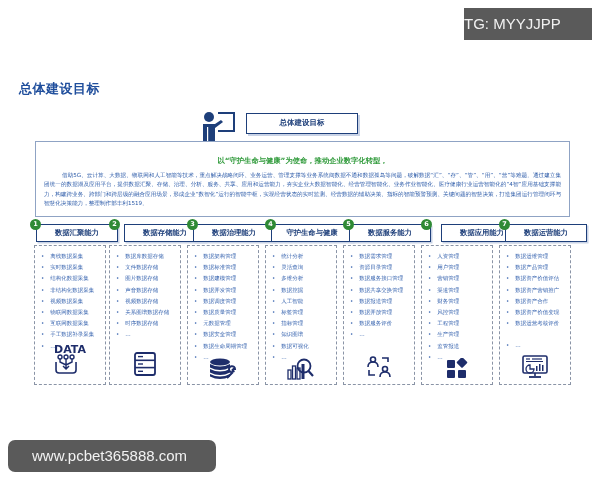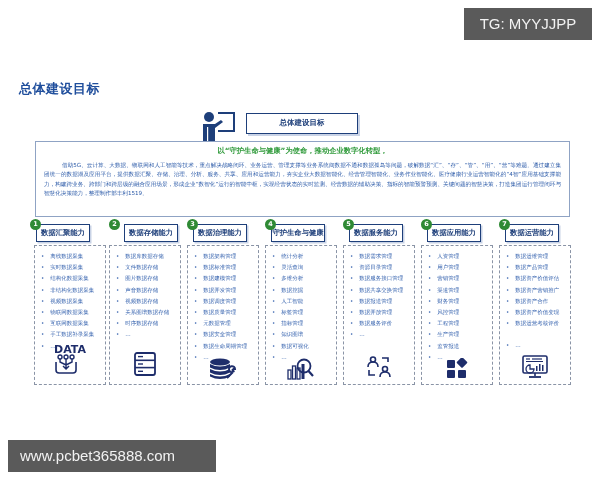--- a/index.html
+++ b/index.html
@@ -2,21 +2,21 @@
 <html><head>
 <meta charset="utf-8">
 <style>
   * { box-sizing: border-box; margin: 0; padding: 0; }
   html, body { width: 600px; height: 480px; background: #ffffff; overflow: hidden; }
   body { position: relative; font-family: "DejaVu Sans", "Liberation Sans", sans-serif; color: #1e3f7a; }
 
   .tg-badge {
     position: absolute; left: 464px; top: 8px; width: 128px; height: 32px;
     background: #5a5a5a; color: #f2f2f2; font-family: "Liberation Sans", sans-serif;
-    font-size: 15px; line-height: 32px; text-align: center;
+    font-size: 15px; line-height: 32px; 
   }
   .page-title {
     position: absolute; left: 19px; top: 80px; font-size: 13px; font-weight: bold;
     color: #1f4e9c; letter-spacing: 0.5px;
   }
 
   
   .presenter-icon { position: absolute; left: 202px; top: 111px; width: 34px; height: 30px; }
   .goal-title-box {
     position: absolute; left: 246px; top: 113px; width: 112px; height: 21px;
@@ -26,29 +26,29 @@
   }
 
   
   .mission-panel {
     position: absolute; left: 35px; top: 141px; width: 535px; height: 76px;
     border: 1px solid #8fa3c4; background: #fff;
   }
   .mission-line {
     text-align: center; color: #2f9a3a; font-weight: bold; font-size: 7.3px; line-height: 11px;
   }
-  .mission-line.first { margin-top: 3px; }
+  .mission-line.first { margin-top: 13px; }
   .mission-desc {
     margin: 5px 8px 0 8px; font-size: 5.6px; line-height: 9.4px; color: #2b5aa8;
     text-indent: 18px; text-align: justify;
   }
 
   
   .cap-header {
-    position: absolute; top: 224px; height: 18px; width: 54px;
+    position: absolute; top: 224px; height: 18px; width: 82px;
     border: 1.5px solid #1e3f7a; background: #fff;
     box-shadow: 1.5px 1.5px 0 #c9d3e6;
     font-size: 7.3px; font-weight: bold; color: #1e3f7a; text-align: center; line-height: 15px;
   }
   .cap-num {
     position: absolute; top: 219px; width: 11px; height: 11px; border-radius: 50%;
     background: #2f8a35; color: #fff; font-size: 6.5px; font-weight: bold;
     text-align: center; line-height: 11px; z-index: 2;
   }
 
@@ -65,21 +65,21 @@
   .cap-icon {
     position: absolute; left: 50%; transform: translateX(-50%); bottom: 8px;
   }
   .data-label {
     font-size: 11px; font-weight: bold; color: #1e2d6b; line-height: 8px;
   }
 
   .url-badge {
     position: absolute; left: 8px; top: 440px; width: 208px; height: 32px;
     background: #5a5a5a; color: #f2f2f2; font-family: "Liberation Sans", sans-serif;
-    font-size: 15px; line-height: 32px; padding-left: 12px;
+    font-size: 15px; line-height: 32px; padding-left: 24px; border-radius: 7px;
   }
 </style>
 </head>
 <body>
 
 <div class="tg-badge">TG: MYYJJPP</div>
 
 <div class="page-title">总体建设目标</div>
 
 <svg class="presenter-icon" viewBox="0 0 34 30">
@@ -211,21 +211,21 @@
     <circle cx="6" cy="3.5" r="2.5" fill="none" stroke="#1e2d6b" stroke-width="1.6"></circle>
     <path d="M1 11 q0 -5 5 -5 q5 0 5 5" fill="none" stroke="#1e2d6b" stroke-width="1.6"></path>
     <circle cx="18" cy="13" r="2.5" fill="none" stroke="#1e2d6b" stroke-width="1.6"></circle>
     <path d="M13 21 q0 -5 5 -5 q5 0 5 5" fill="none" stroke="#1e2d6b" stroke-width="1.6"></path>
     <path d="M15 2 h6 v4" fill="none" stroke="#1e2d6b" stroke-width="1.6"></path>
     <path d="M2 14 v5 h6" fill="none" stroke="#1e2d6b" stroke-width="1.6"></path>
   </svg>
 </div>
 
 <div class="cap-num" style="left:421px">6</div>
-<div class="cap-header" style="left:427px">数据应用能力</div>
+<div class="cap-header" style="left:441px">数据应用能力</div>
 <div class="cap-col" style="left:421px">
   <ul class="cap-list">
     <li>人资管理</li>
     <li>用户管理</li>
     <li>营销管理</li>
     <li>渠道管理</li>
     <li>财务管理</li>
     <li>风控管理</li>
     <li>工程管理</li>
     <li>生产管理</li>

